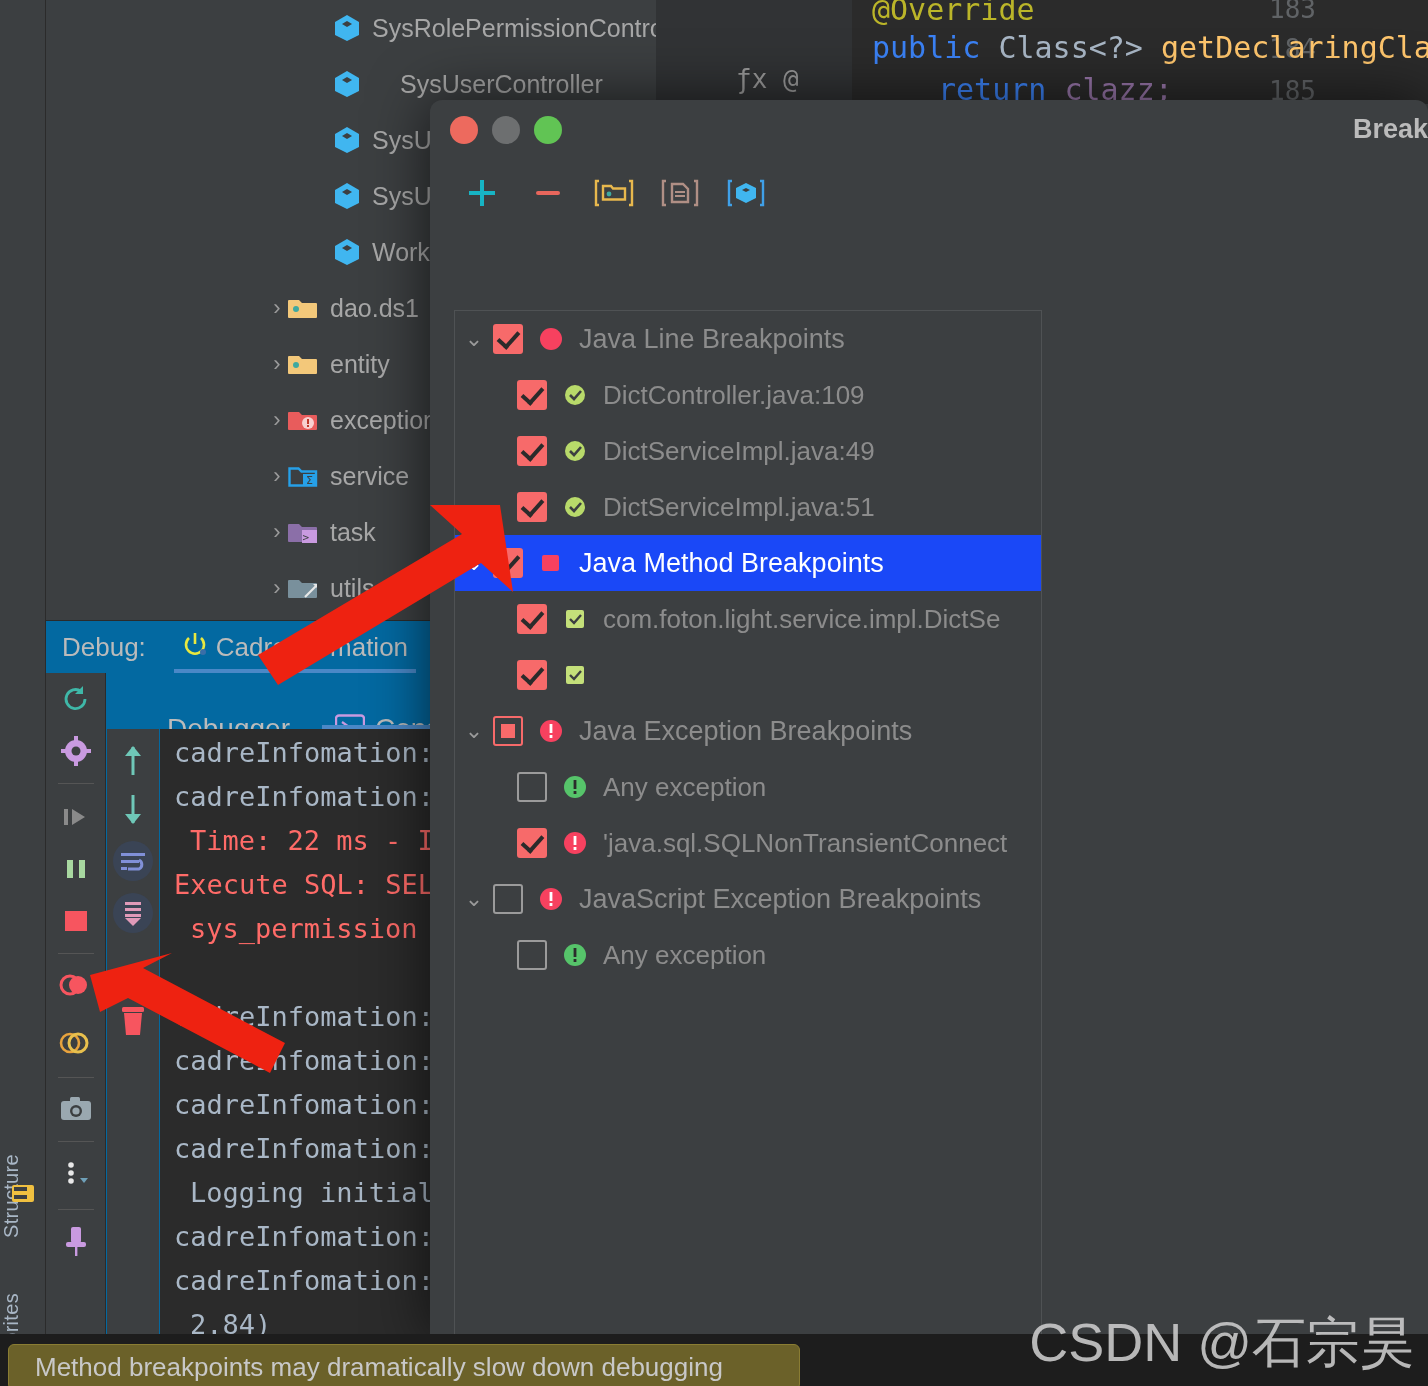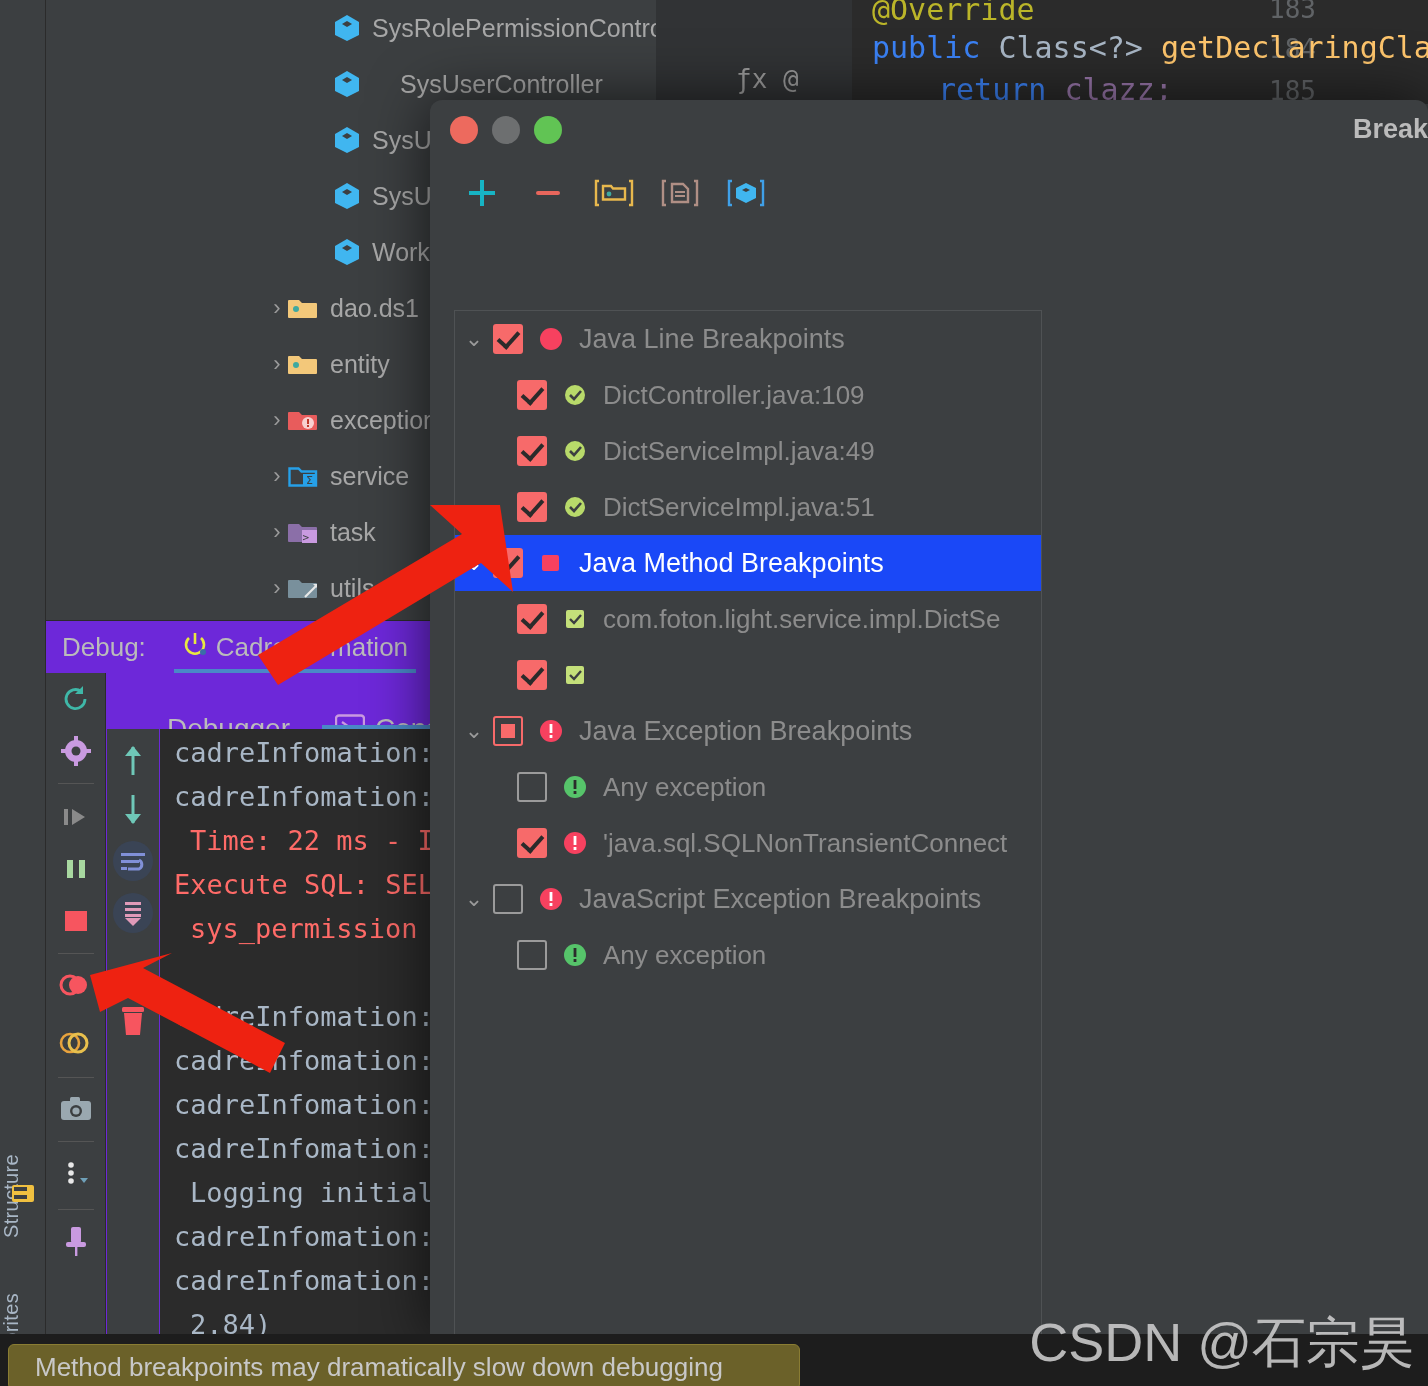--- a/index.html
+++ b/index.html
@@ -79,21 +79,21 @@
   .tk-fn { color: #ffc66d; }
   .tk-var { color: #9876aa; }
   .editor-marks {
     position: absolute; left: 80px; top: 28px;
     font-family: "DejaVu Sans Mono", monospace; font-size: 26px; color: #9b9b9b; margin-top: 36px;
   }
 
   
   .debug-panel {
     position: absolute; left: 46px; top: 620px; width: 610px; height: 716px;
-    background: #6d28d9; border-top: 1px solid #2b2b2b;
+    background: #0369a1; border-top: 1px solid #2b2b2b;
   }
   .debug-header {
     display: flex; align-items: center; height: 52px;
     padding-left: 16px; gap: 14px; position: relative;
   }
   .debug-header .dh-label { color: #bbb; font-size: 26px; }
   .dh-tab {
     display: flex; align-items: center; gap: 8px;
     margin-left: 14px; position: relative; height: 52px; padding: 0 8px;
   }

